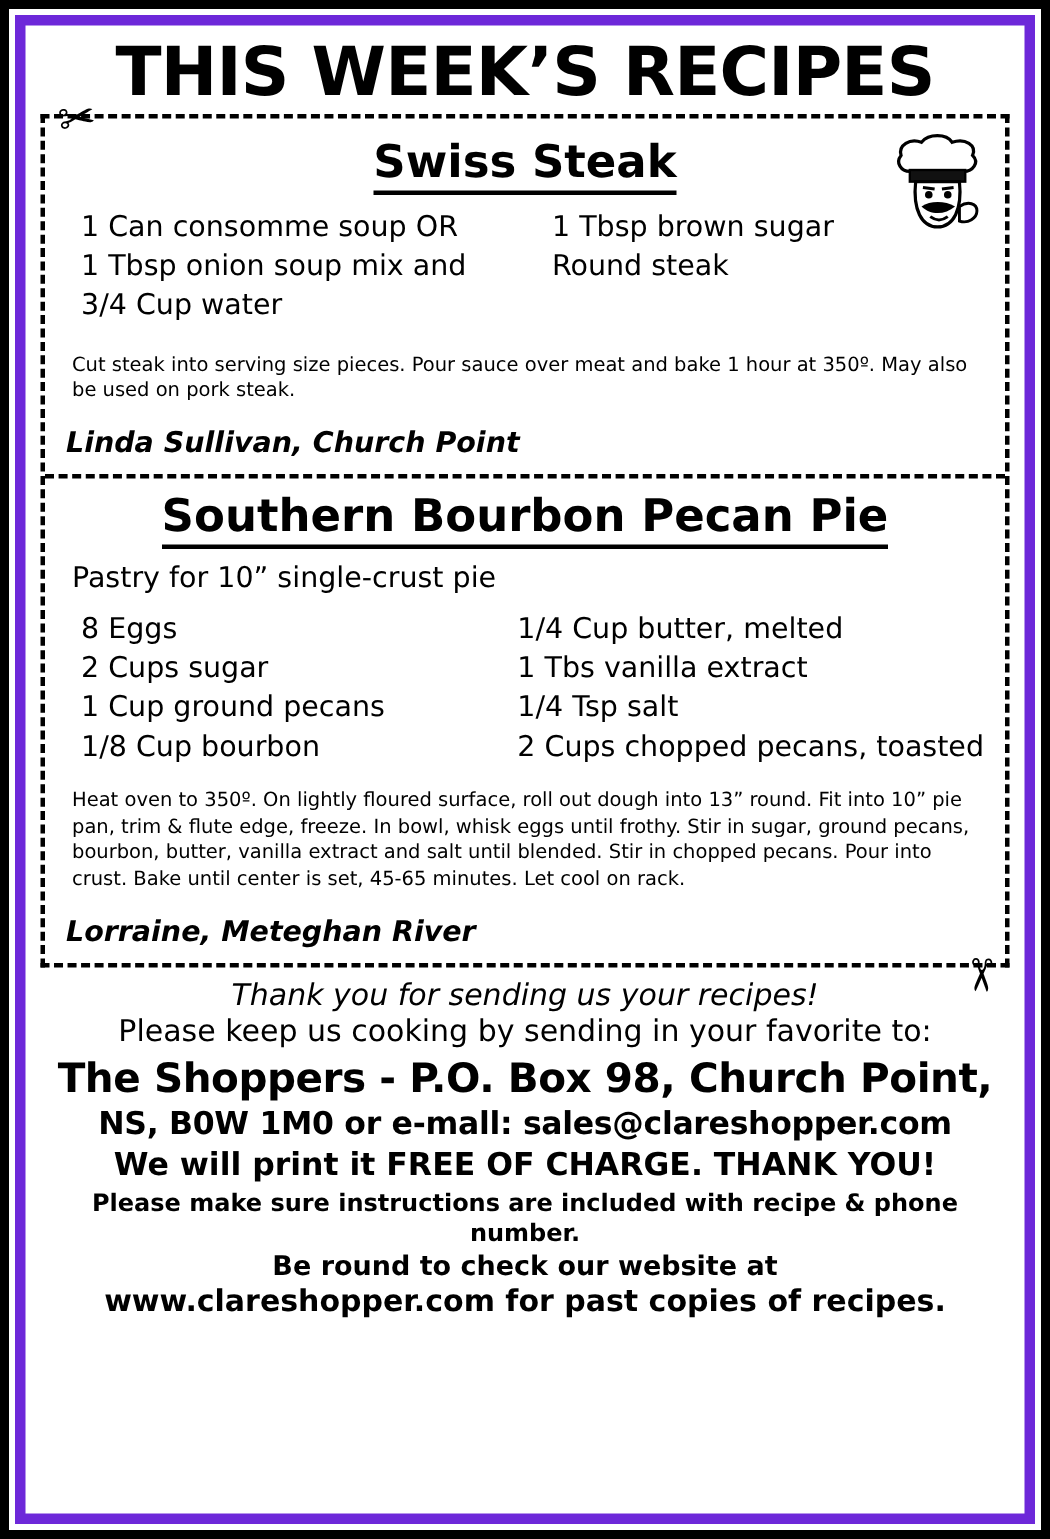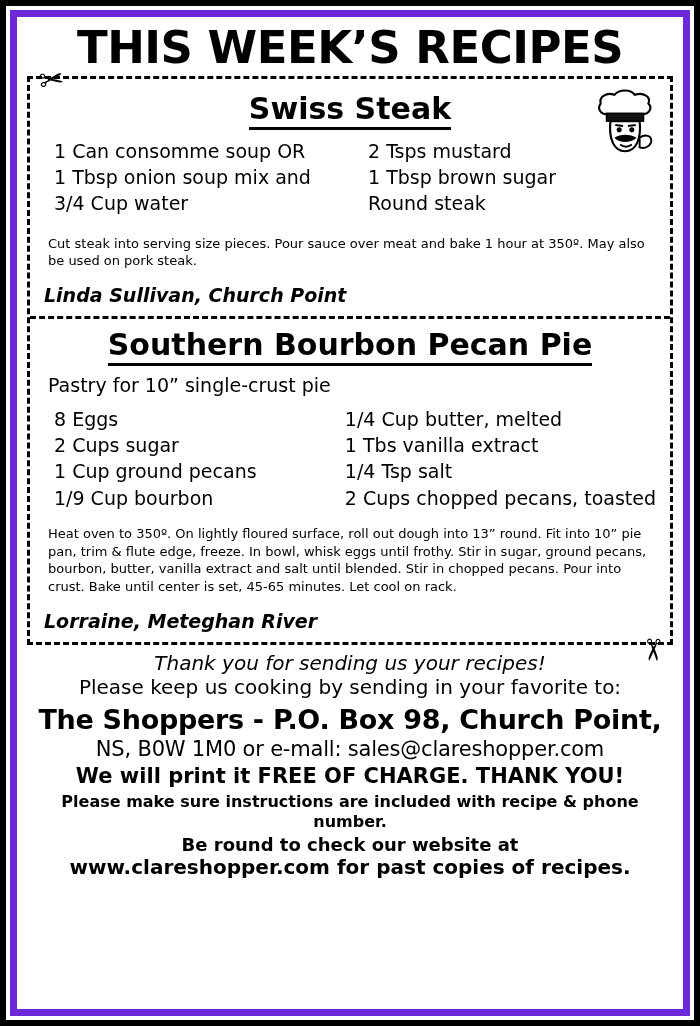--- a/index.html
+++ b/index.html
@@ -118,21 +118,21 @@
   .f2 { font-size: 20px; line-height: 1.25; }
   .f3 {
     font-weight: bold;
     font-size: 27px;
     letter-spacing: -0.3px;
     line-height: 1.2;
     margin-top: 4px;
     white-space: nowrap;
   }
   .f4 {
-    font-weight: normal;
+    font-weight: bold;
     font-size: 21px;
     letter-spacing: -0.2px;
     line-height: 1.2;
     margin-top: 1px;
     white-space: nowrap;
   }
   .f5 {
     font-weight: bold;
     font-size: 21px;
     line-height: 1.2;
@@ -198,21 +198,20 @@
           <span>Swiss Steak</span>
         </div>
 
         <div class="two-col">
           <div class="col">
             <span class="ing">1 Can consomme soup OR</span>
             <span class="ing">1 Tbsp onion soup mix and</span>
             <span class="ing">3/4 Cup water</span>
           </div>
           <div class="col right">
-            <span class="ing">2 Tsps mustard</span>
             <span class="ing">1 Tbsp brown sugar</span>
             <span class="ing">Round steak</span>
           </div>
         </div>
 
         <div class="method">
           <p>Cut steak into serving size pieces. Pour sauce over meat and bake 1 hour at 350º. May also be used on pork steak.</p>
         </div>
 
         <div class="credit">Linda Sullivan, Church Point</div>
@@ -225,21 +224,21 @@
           <span>Southern Bourbon Pecan Pie</span>
         </div>
 
         <div class="subtitle-line">Pastry for 10” single-crust pie</div>
 
         <div class="two-col pie-cols">
           <div class="col">
             <span class="ing">8 Eggs</span>
             <span class="ing">2 Cups sugar</span>
             <span class="ing">1 Cup ground pecans</span>
-            <span class="ing">1/9 Cup bourbon</span>
+            <span class="ing">1/8 Cup bourbon</span>
           </div>
           <div class="col right">
             <span class="ing">1/4 Cup butter, melted</span>
             <span class="ing">1 Tbs vanilla extract</span>
             <span class="ing">1/4 Tsp salt</span>
             <span class="ing">2 Cups chopped pecans, toasted</span>
           </div>
         </div>
 
         <div class="method pie-method">

